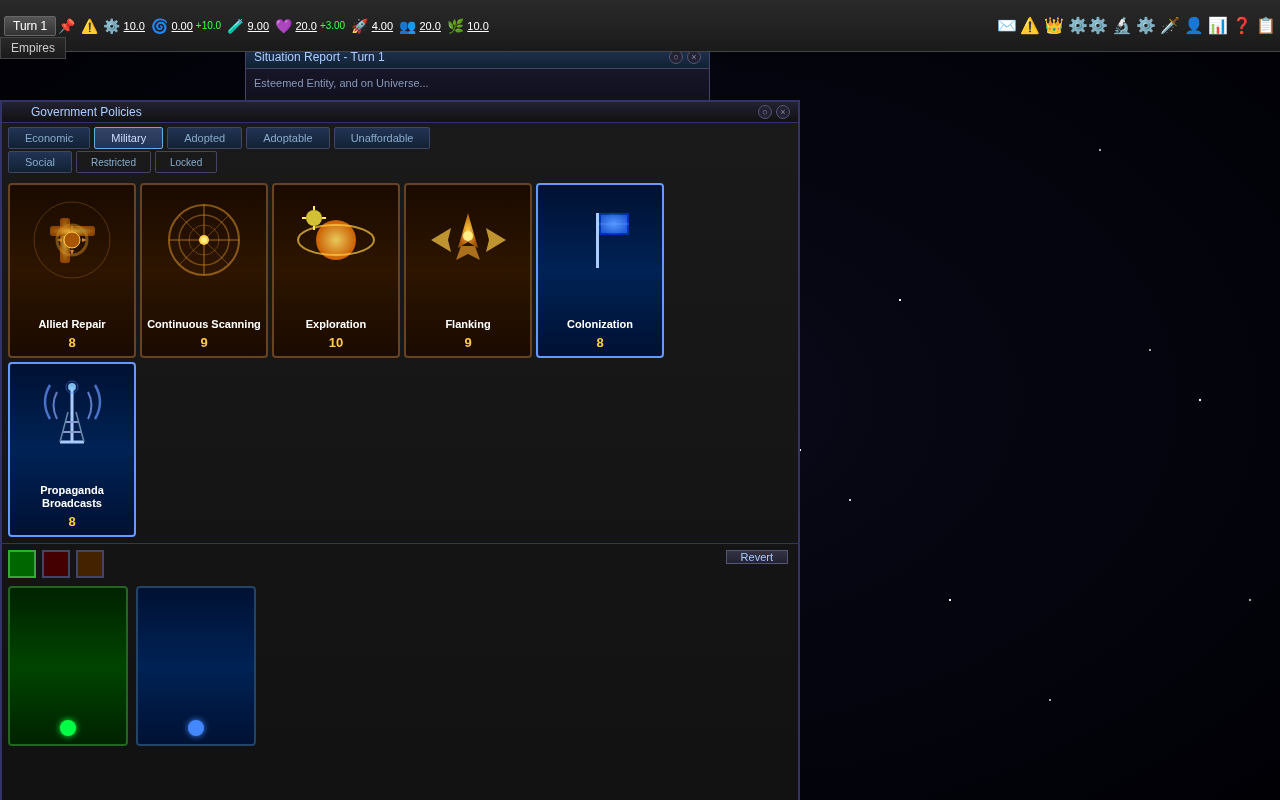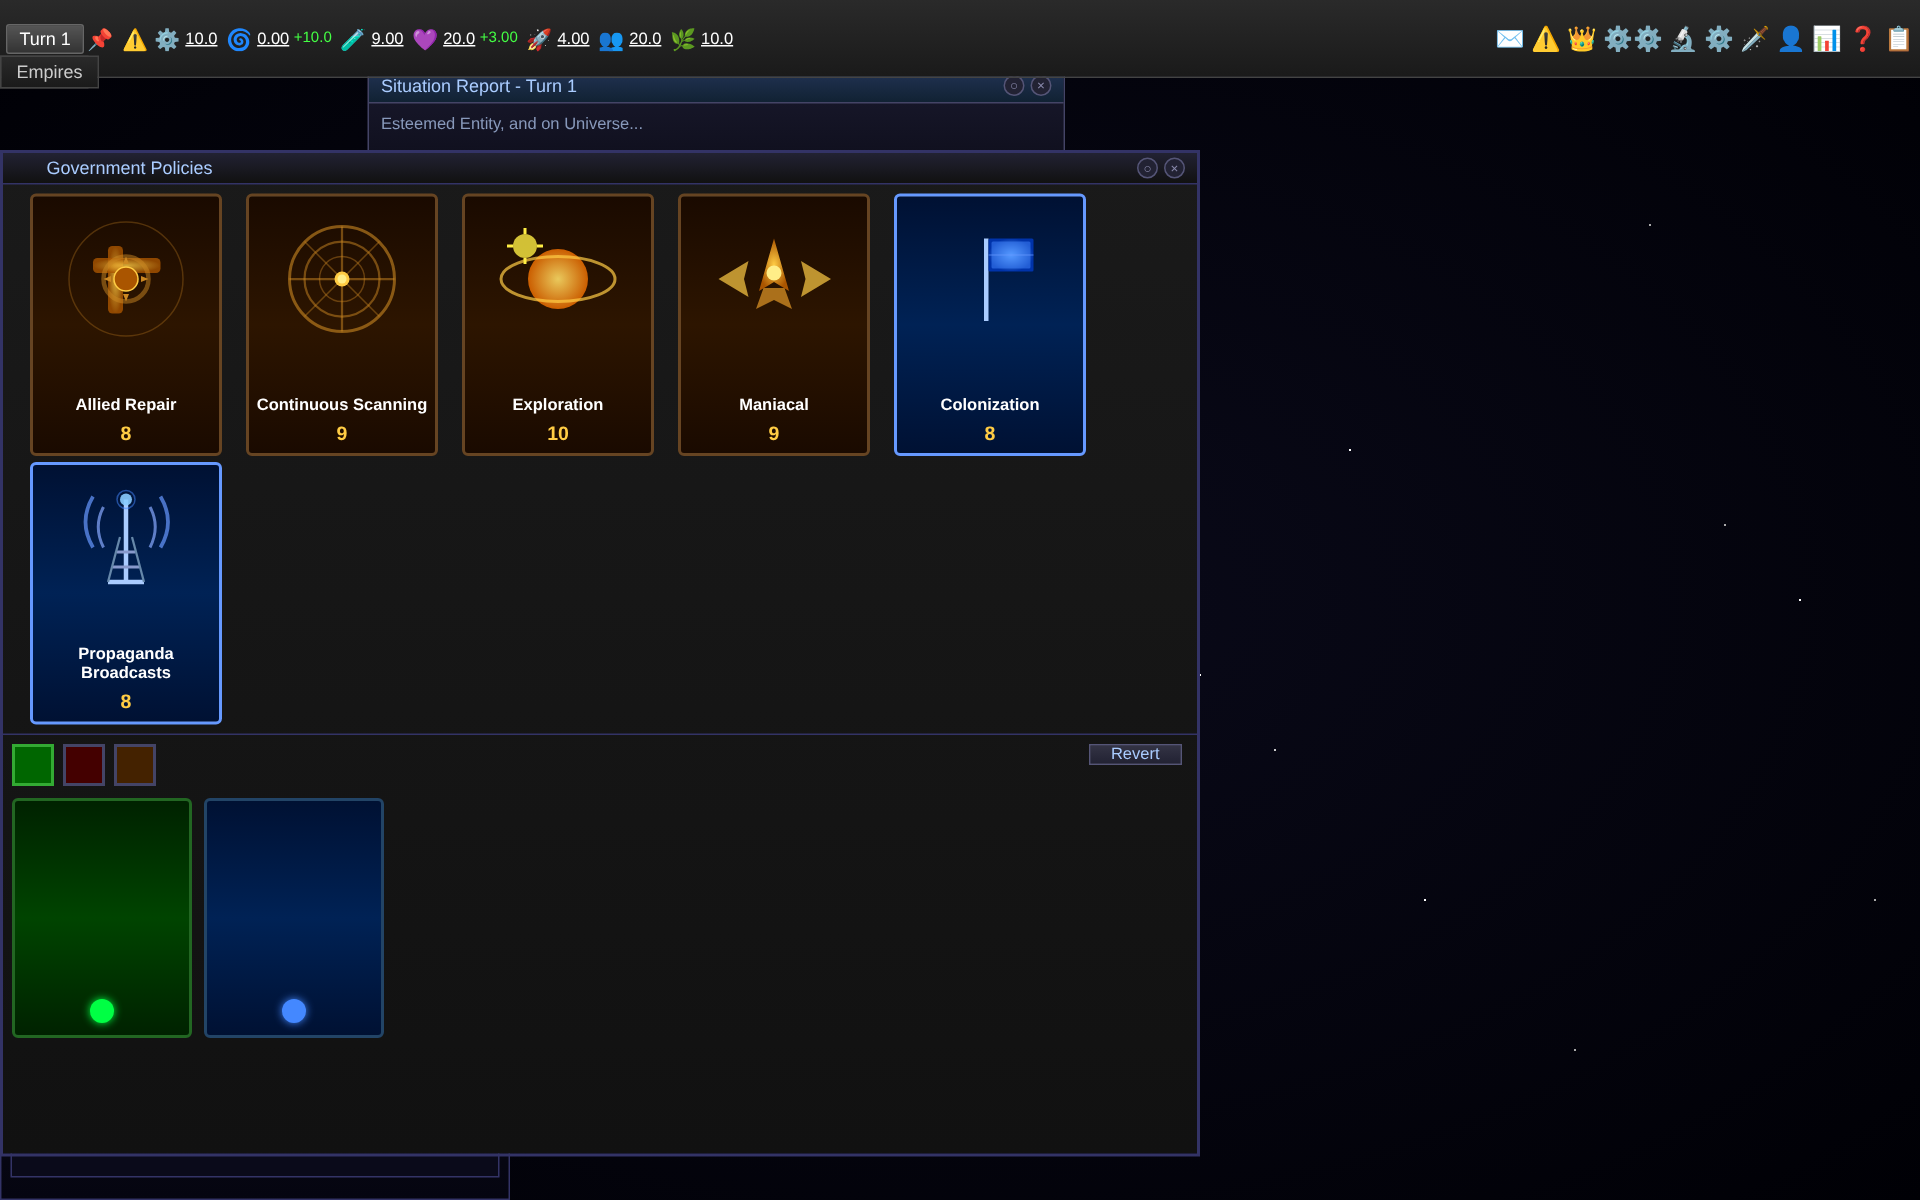--- a/index.html
+++ b/index.html
@@ -238,21 +238,20 @@
       height: 175px;
       border: 2px solid #446;
       border-radius: 4px;
       position: relative;
       cursor: pointer;
       overflow: hidden;
       display: flex;
       flex-direction: column;
       align-items: center;
       justify-content: flex-end;
-      margin-left: 12px;
     }
     .policy-card.adopted {
       border-color: #6699ff;
       background: linear-gradient(180deg, #001133 0%, #002255 50%, #001133 100%);
     }
     .policy-card.available {
       border-color: #664422;
       background: linear-gradient(180deg, #1a0a00 0%, #2d1500 50%, #1a0a00 100%);
     }
 
@@ -479,21 +478,33 @@
 
 <div class="gov-window">
   <div class="gov-titlebar">
     <span class="gov-title">Government Policies</span>
     <div class="window-controls">
       <div class="win-btn">○</div>
       <div class="win-btn">×</div>
     </div>
   </div>
 
-
+  <div class="tabs-row">
+    <button class="tab-btn">Economic</button>
+    <button class="tab-btn active">Military</button>
+    <button class="tab-btn">Adopted</button>
+    <button class="tab-btn">Adoptable</button>
+    <button class="tab-btn">Unaffordable</button>
+  </div>
+
+  <div class="tabs-row2">
+    <button class="tab-btn">Social</button>
+    <button class="filter-btn">Restricted</button>
+    <button class="filter-btn">Locked</button>
+  </div>
 
   <div class="cards-grid">
 
     <div class="policy-card available">
       <div class="card-icon">
         <svg class="card-svg" viewBox="0 0 85 85" xmlns="http://www.w3.org/2000/svg">
           <defs>
               <radialGradient id="g1" cx="50%" cy="50%" r="50%">
                 <stop offset="0%" stop-color="#ffcc44"></stop>
                 <stop offset="100%" stop-color="#aa5500"></stop>
@@ -580,21 +591,21 @@
 
           <path d="M5 42 L25 30 L22 42 L25 54 Z" fill="#ffcc44" opacity="0.7"></path>
 
           <path d="M80 42 L60 30 L63 42 L60 54 Z" fill="#ffcc44" opacity="0.7"></path>
 
           <path d="M42 15 L52 50 L42 44 L32 50 Z" fill="url(#g4)"></path>
           <path d="M35 48 L30 62 L42 56 L54 62 L49 48" fill="#cc8822" opacity="0.8"></path>
           <circle cx="42" cy="38" r="5" fill="#ffee88"></circle>
         </svg>
       </div>
-      <span class="card-name">Maniacal</span>
+      <span class="card-name">Flanking</span>
       <span class="card-cost">9</span>
     </div>
 
     <div class="policy-card adopted">
       <div class="card-icon">
         <svg class="card-svg" viewBox="0 0 85 85" xmlns="http://www.w3.org/2000/svg">
           <defs>
               <radialGradient id="g5" cx="50%" cy="50%" r="50%">
                 <stop offset="0%" stop-color="#66aaff"></stop>
                 <stop offset="100%" stop-color="#0033aa"></stop>

